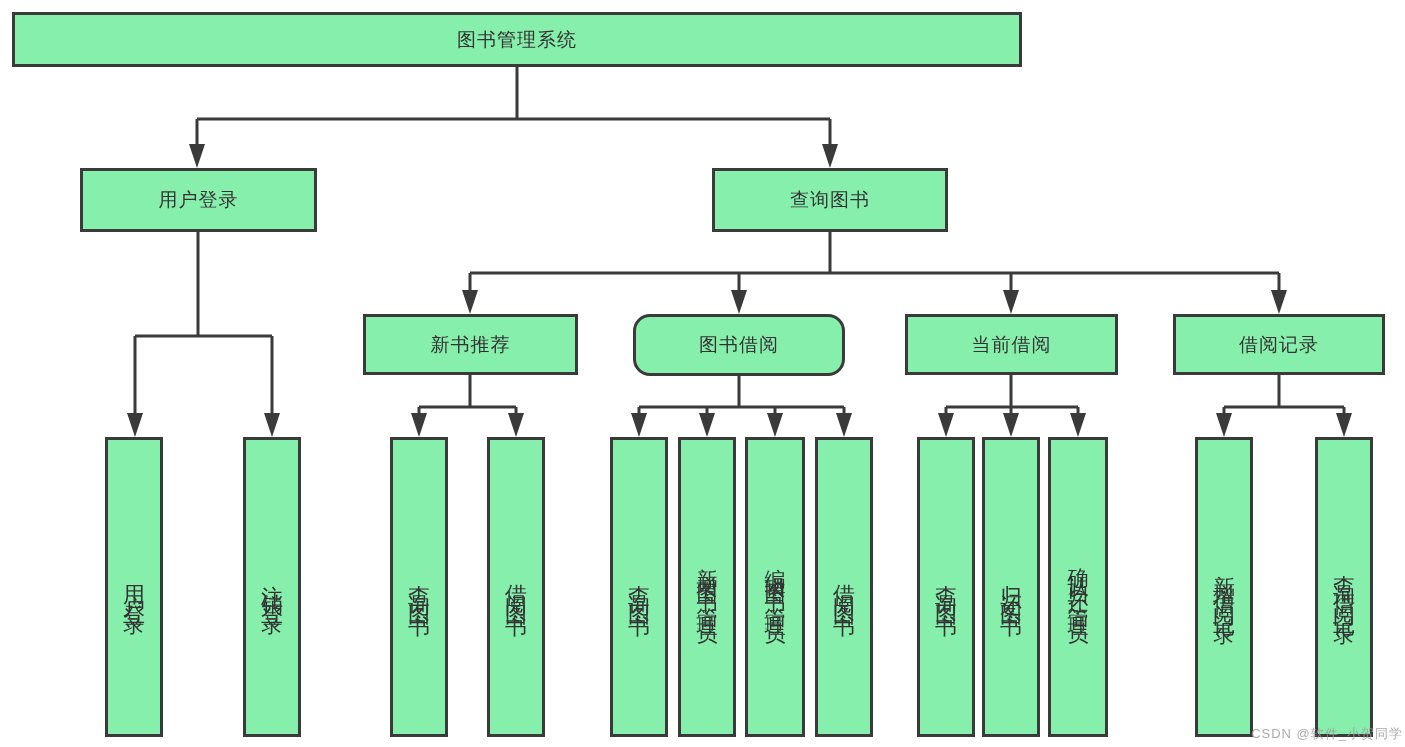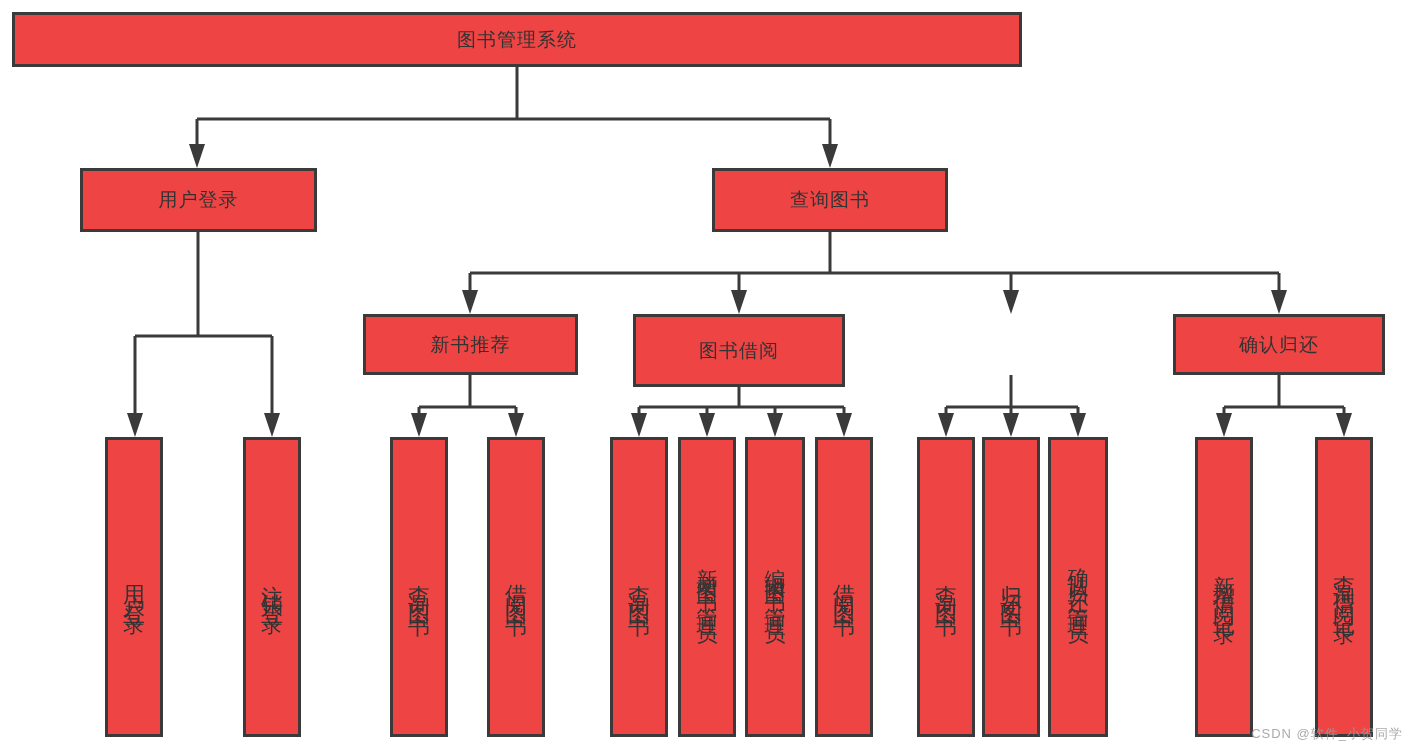--- a/index.html
+++ b/index.html
@@ -28,21 +28,21 @@
     stroke:var(--line);
     stroke-width:3;
     fill:none;
   }
   .carrow{
     fill:var(--line);
     stroke:none;
   }
   .node{
     position:absolute;
-    background:#ef4444;
+    background:#86efac;
     border:3px solid var(--line);
     display:flex;
     align-items:center;
     justify-content:center;
     color:var(--text);
     z-index:2;
     font-family:Liberation Serif, serif;
   }
   .hlabel{
     font-size:19px;
@@ -60,21 +60,21 @@
   }
   .vlabel.long{
     letter-spacing:8px;
     font-size:21px;
   }
   
   .n-root{left:12px;top:12px;width:1010px;height:55px;}
   .n-user-login{left:80px;top:168px;width:237px;height:64px;}
   .n-book-mgmt{left:712px;top:168px;width:236px;height:64px;}
   .n-nbr{left:363px;top:314px;width:215px;height:61px;align-items:center;}
-  .n-bb{left:633px;top:314px;width:212px;height:73px;}
+  .n-bb{left:633px;top:314px;width:212px;height:62px;border-radius:17px;}
   .n-cb{left:905px;top:314px;width:213px;height:61px;}
   .n-br{left:1173px;top:314px;width:212px;height:61px;}
   .leaf{top:437px;width:58px;height:300px;}
   .l1{left:105px;}  .l2{left:243px;}
   .l3{left:390px;}  .l4{left:487px;}
   .l5{left:610px;}  .l6{left:678px;}
   .l7{left:745px;width:60px;}  .l8{left:815px;}
   .l9{left:917px;}  .l10{left:982px;}
   .l11{left:1048px;width:60px;}
   .l12{left:1195px;} .l13{left:1315px;}
@@ -155,22 +155,25 @@
   <div class="node n-book-mgmt">
     <span class="hlabel">查询图书</span>
   </div>
 
   <div class="node n-nbr">
     <span class="hlabel">新书推荐</span>
   </div>
   <div class="node n-bb">
     <span class="hlabel">图书借阅</span>
   </div>
+  <div class="node n-cb">
+    <span class="hlabel">当前借阅</span>
+  </div>
   <div class="node n-br">
-    <span class="hlabel">确认归还</span>
+    <span class="hlabel">借阅记录</span>
   </div>
 
   <div class="node leaf l1">
     <span class="vlabel">用户登录</span>
   </div>
   <div class="node leaf l2">
     <span class="vlabel">注销登录</span>
   </div>
   <div class="node leaf l3">
     <span class="vlabel">查询图书</span>

